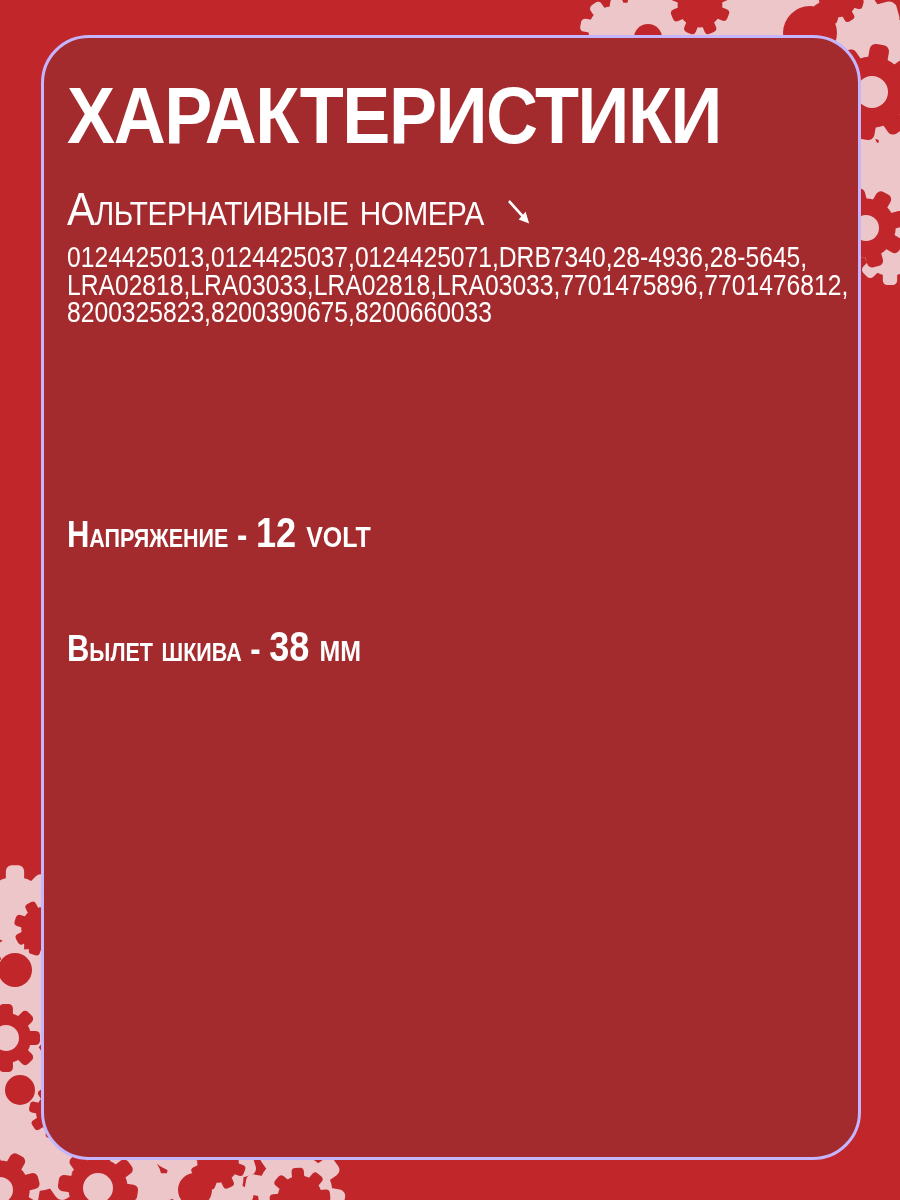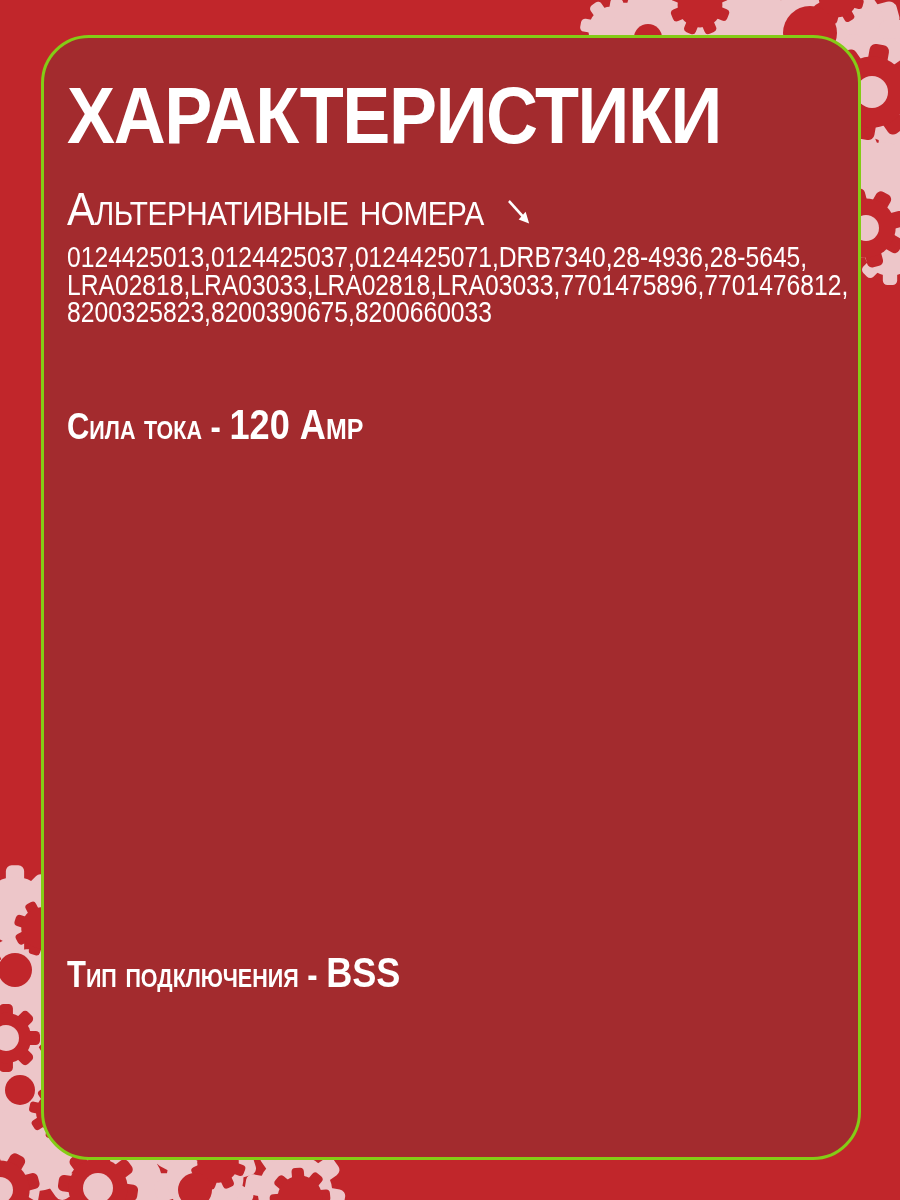--- a/index.html
+++ b/index.html
@@ -13,21 +13,21 @@
   }
   .gear-cluster { position: absolute; z-index: 0; }
   #cluster-top-right { top: -20px; right: -20px; width: 340px; height: 320px; }
   #cluster-bottom-left { left: -10px; top: 855px; width: 400px; height: 355px; }
 
   .card {
     position: absolute;
     left: 41px; top: 35px;
     width: 820px; height: 1125px;
     background: #a32b2e;
-    border: 3px solid #84cc16;
+    border: 3px solid #c4b5fd;
     border-radius: 48px;
     z-index: 1;
   }
   .cond { transform: scaleX(0.86); transform-origin: left top; white-space: nowrap; display: block; }
 
   .title {
     position: absolute; left: 23px; top: 38px;
     font-size: 80px; font-weight: 700; letter-spacing: -1.5px;
     transform: scaleX(0.9); transform-origin: left top;
     white-space: nowrap; line-height: 1;
@@ -138,29 +138,29 @@
       <path d="M33 33 L19.5 28.5 L28.5 19.5 Z" fill="#ffffff"></path>
     </svg>
   </div>
 
   <div class="alt-numbers">
     <div>0124425013,0124425037,0124425071,DRB7340,28-4936,28-5645,</div>
     <div>LRA02818,LRA03033,LRA02818,LRA03033,7701475896,7701476812,</div>
     <div>8200325823,8200390675,8200660033</div>
   </div>
 
-  <div class="spec-row" style="top:363px">
+
+  <div class="spec-row" style="top:471px">
     <div class="cond">
-      <span class="spec-label">Сила тока</span><span class="spec-sep">-</span><span class="spec-value">120 Amp</span>
+      <span class="spec-label">Напряжение</span><span class="spec-sep">-</span><span class="spec-value">12 volt</span>
+    </div>
+  </div>
+
+  <div class="spec-row" style="top:585px">
+    <div class="cond">
+      <span class="spec-label">Вылет шкива</span><span class="spec-sep">-</span><span class="spec-value">38 мм</span>
     </div>
   </div>
 
 
 
 
-
-  <div class="spec-row" style="top:911px">
-    <div class="cond">
-      <span class="spec-label">Тип подключения</span><span class="spec-sep">-</span><span class="spec-value">BSS</span>
-    </div>
-  </div>
-
 </div>
 
 </body></html>

